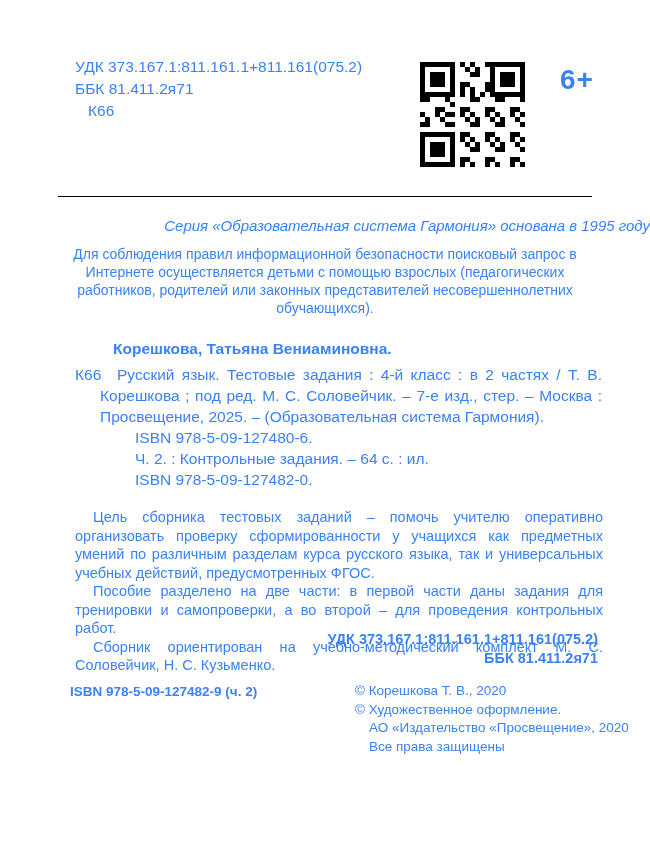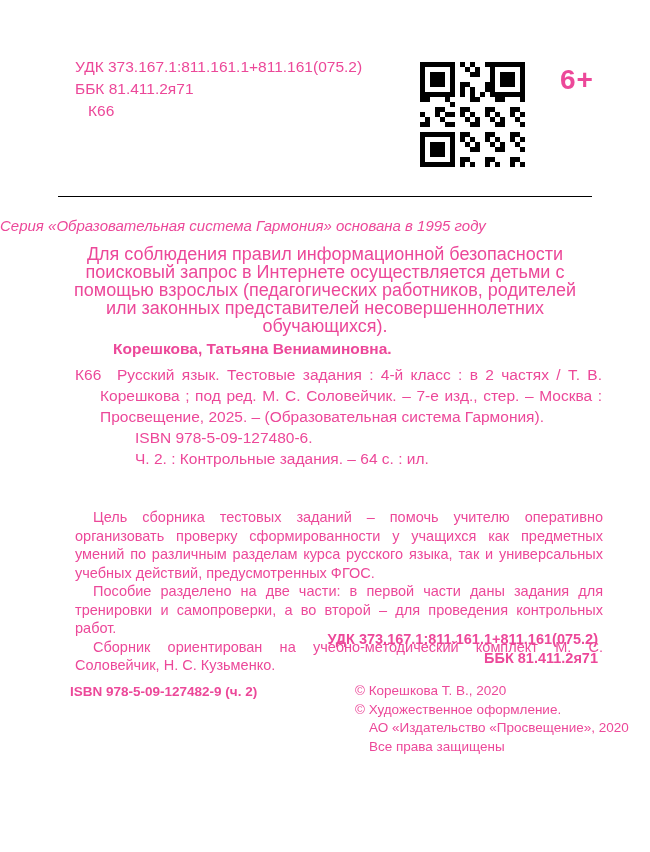--- a/index.html
+++ b/index.html
@@ -1,36 +1,36 @@
 <!DOCTYPE html>
 <html lang="ru"><head>
 <meta charset="utf-8">
 <style>
   html,body{margin:0;padding:0;background:#ffffff;}
   .page{
     position:relative;
     width:650px;height:852px;
     background:#ffffff;
     font-family:"Liberation Sans", sans-serif;
-    color:#ec4899;
+    color:#3b82f6;
     overflow:hidden;
   }
   
   .top-left{position:absolute;top:56px;left:75px;font-size:15.5px;line-height:22px;}
   .top-left .k66{margin-left:13px;}
   
   .qr{position:absolute;top:62px;left:420px;width:105px;height:105px;}
   
   .age{position:absolute;top:64px;left:560px;font-size:28px;font-weight:bold;letter-spacing:1px;}
   
   .rule{position:absolute;top:196px;left:58px;width:534px;border-top:1.6px solid #000;}
   
-  .series{position:absolute;top:217px;left:0;width:650px;text-align:left;font-style:italic;font-size:15px;}
-  
-  .safety{position:absolute;top:245px;left:63px;width:524px;text-align:center;font-size:18px;line-height:18px;}
+  .series{position:absolute;top:217px;left:0;width:650px;text-align:right;font-style:italic;font-size:15px;}
+  
+  .safety{position:absolute;top:245px;left:63px;width:524px;text-align:center;font-size:14px;line-height:18px;}
   
   .author{position:absolute;top:340px;left:113px;font-weight:bold;font-size:15.5px;}
   
   .bib{position:absolute;top:364px;left:75px;width:527px;font-size:15.5px;line-height:21px;}
   .bib-code{position:absolute;left:0;top:0;}
   .bib-desc{margin:0 0 0 25px;text-indent:17px;text-align:justify;}
   .bib-ind{margin-left:60px;}
   
   .annot{position:absolute;top:508px;left:75px;width:528px;font-size:14.5px;line-height:18.5px;}
   .annot p{margin:0;text-indent:18px;text-align:justify;}
@@ -255,20 +255,21 @@
 
   <div class="safety">Для соблюдения правил информационной безопасности поисковый запрос в Интернете осуществляется детьми с помощью взрослых (педагогических работников, родителей или законных представителей несовершеннолетних обучающихся).</div>
 
   <div class="author">Корешкова, Татьяна Вениаминовна.</div>
 
   <div class="bib">
     <span class="bib-code">К66</span>
     <p class="bib-desc">Русский язык. Тестовые задания : 4-й класс : в 2 частях / Т. В. Корешкова ; под ред. М. С. Соловейчик. – 7-е изд., стер. – Москва : Просвещение, 2025. – (Образовательная система Гармония).</p>
     <div class="bib-ind">ISBN 978-5-09-127480-6.</div>
     <div class="bib-ind">Ч. 2. : Контрольные задания. – 64 с. : ил.</div>
+    <div class="bib-ind">ISBN 978-5-09-127482-0.</div>
   </div>
 
   <div class="annot">
     <p>Цель сборника тестовых заданий – помочь учителю оперативно организовать проверку сформированности у учащихся как предметных умений по различным разделам курса русского языка, так и универсальных учебных действий, предусмотренных ФГОС.</p>
     <p>Пособие разделено на две части: в первой части даны задания для тренировки и самопроверки, а во второй – для проведения контрольных работ.</p>
     <p>Сборник ориентирован на учебно-методический комплект М. С. Соловейчик, Н. С. Кузьменко.</p>
   </div>
 
   <div class="udk-right">
     <div>УДК 373.167.1:811.161.1+811.161(075.2)</div>

